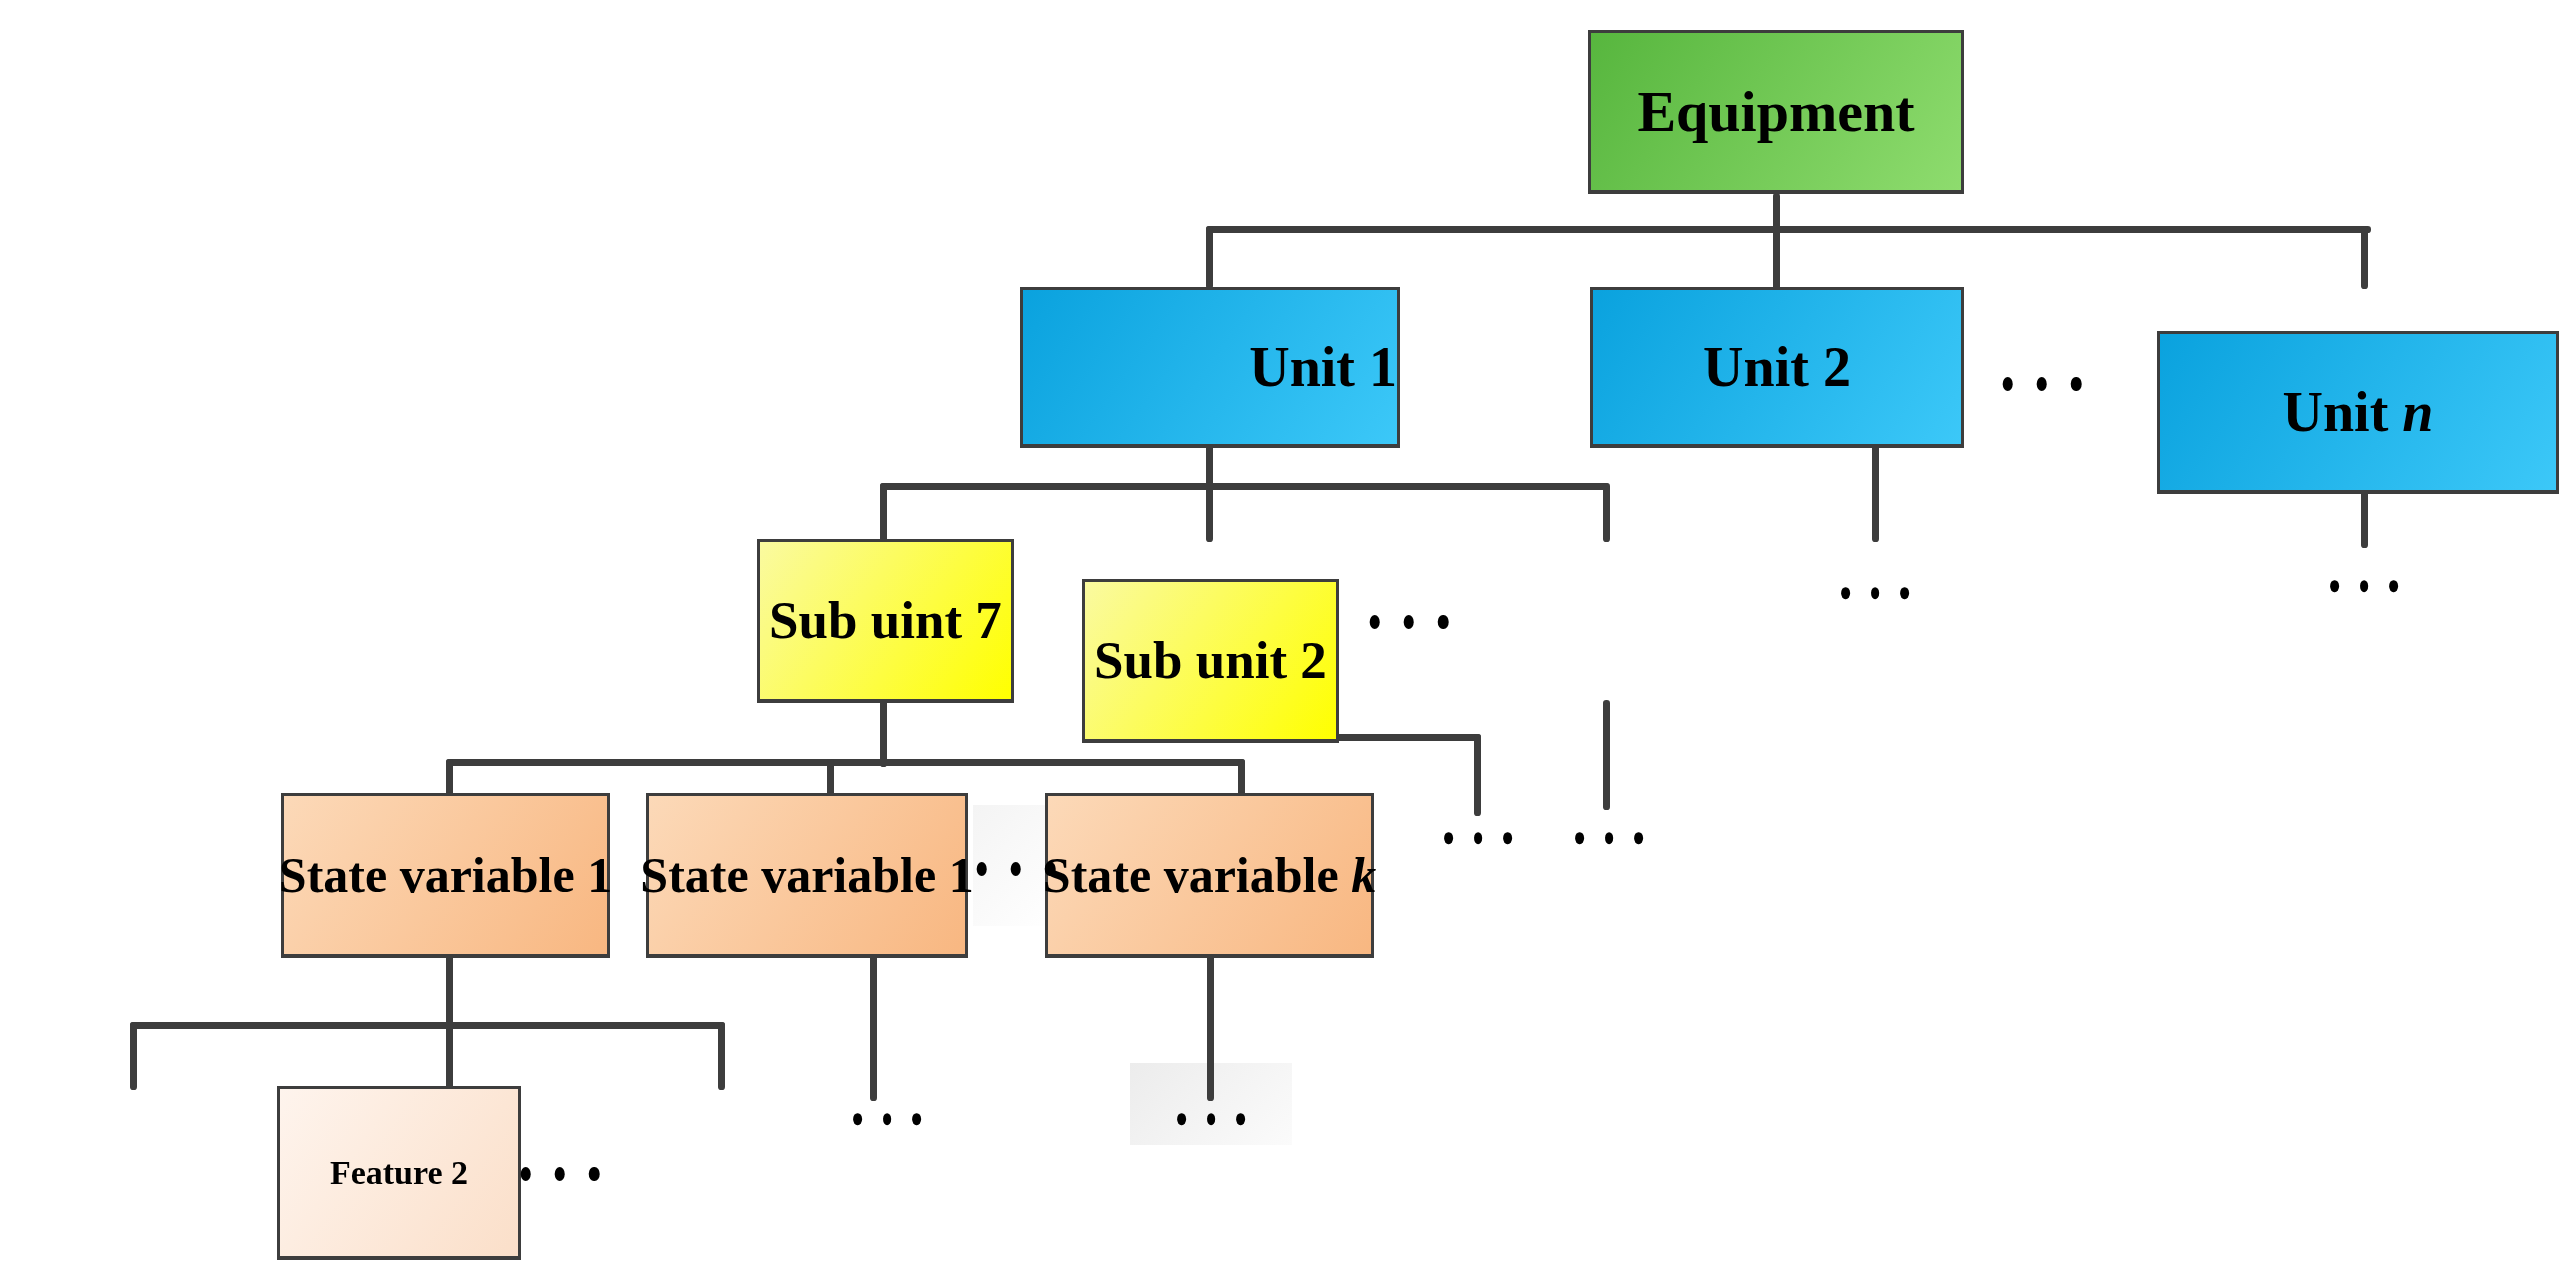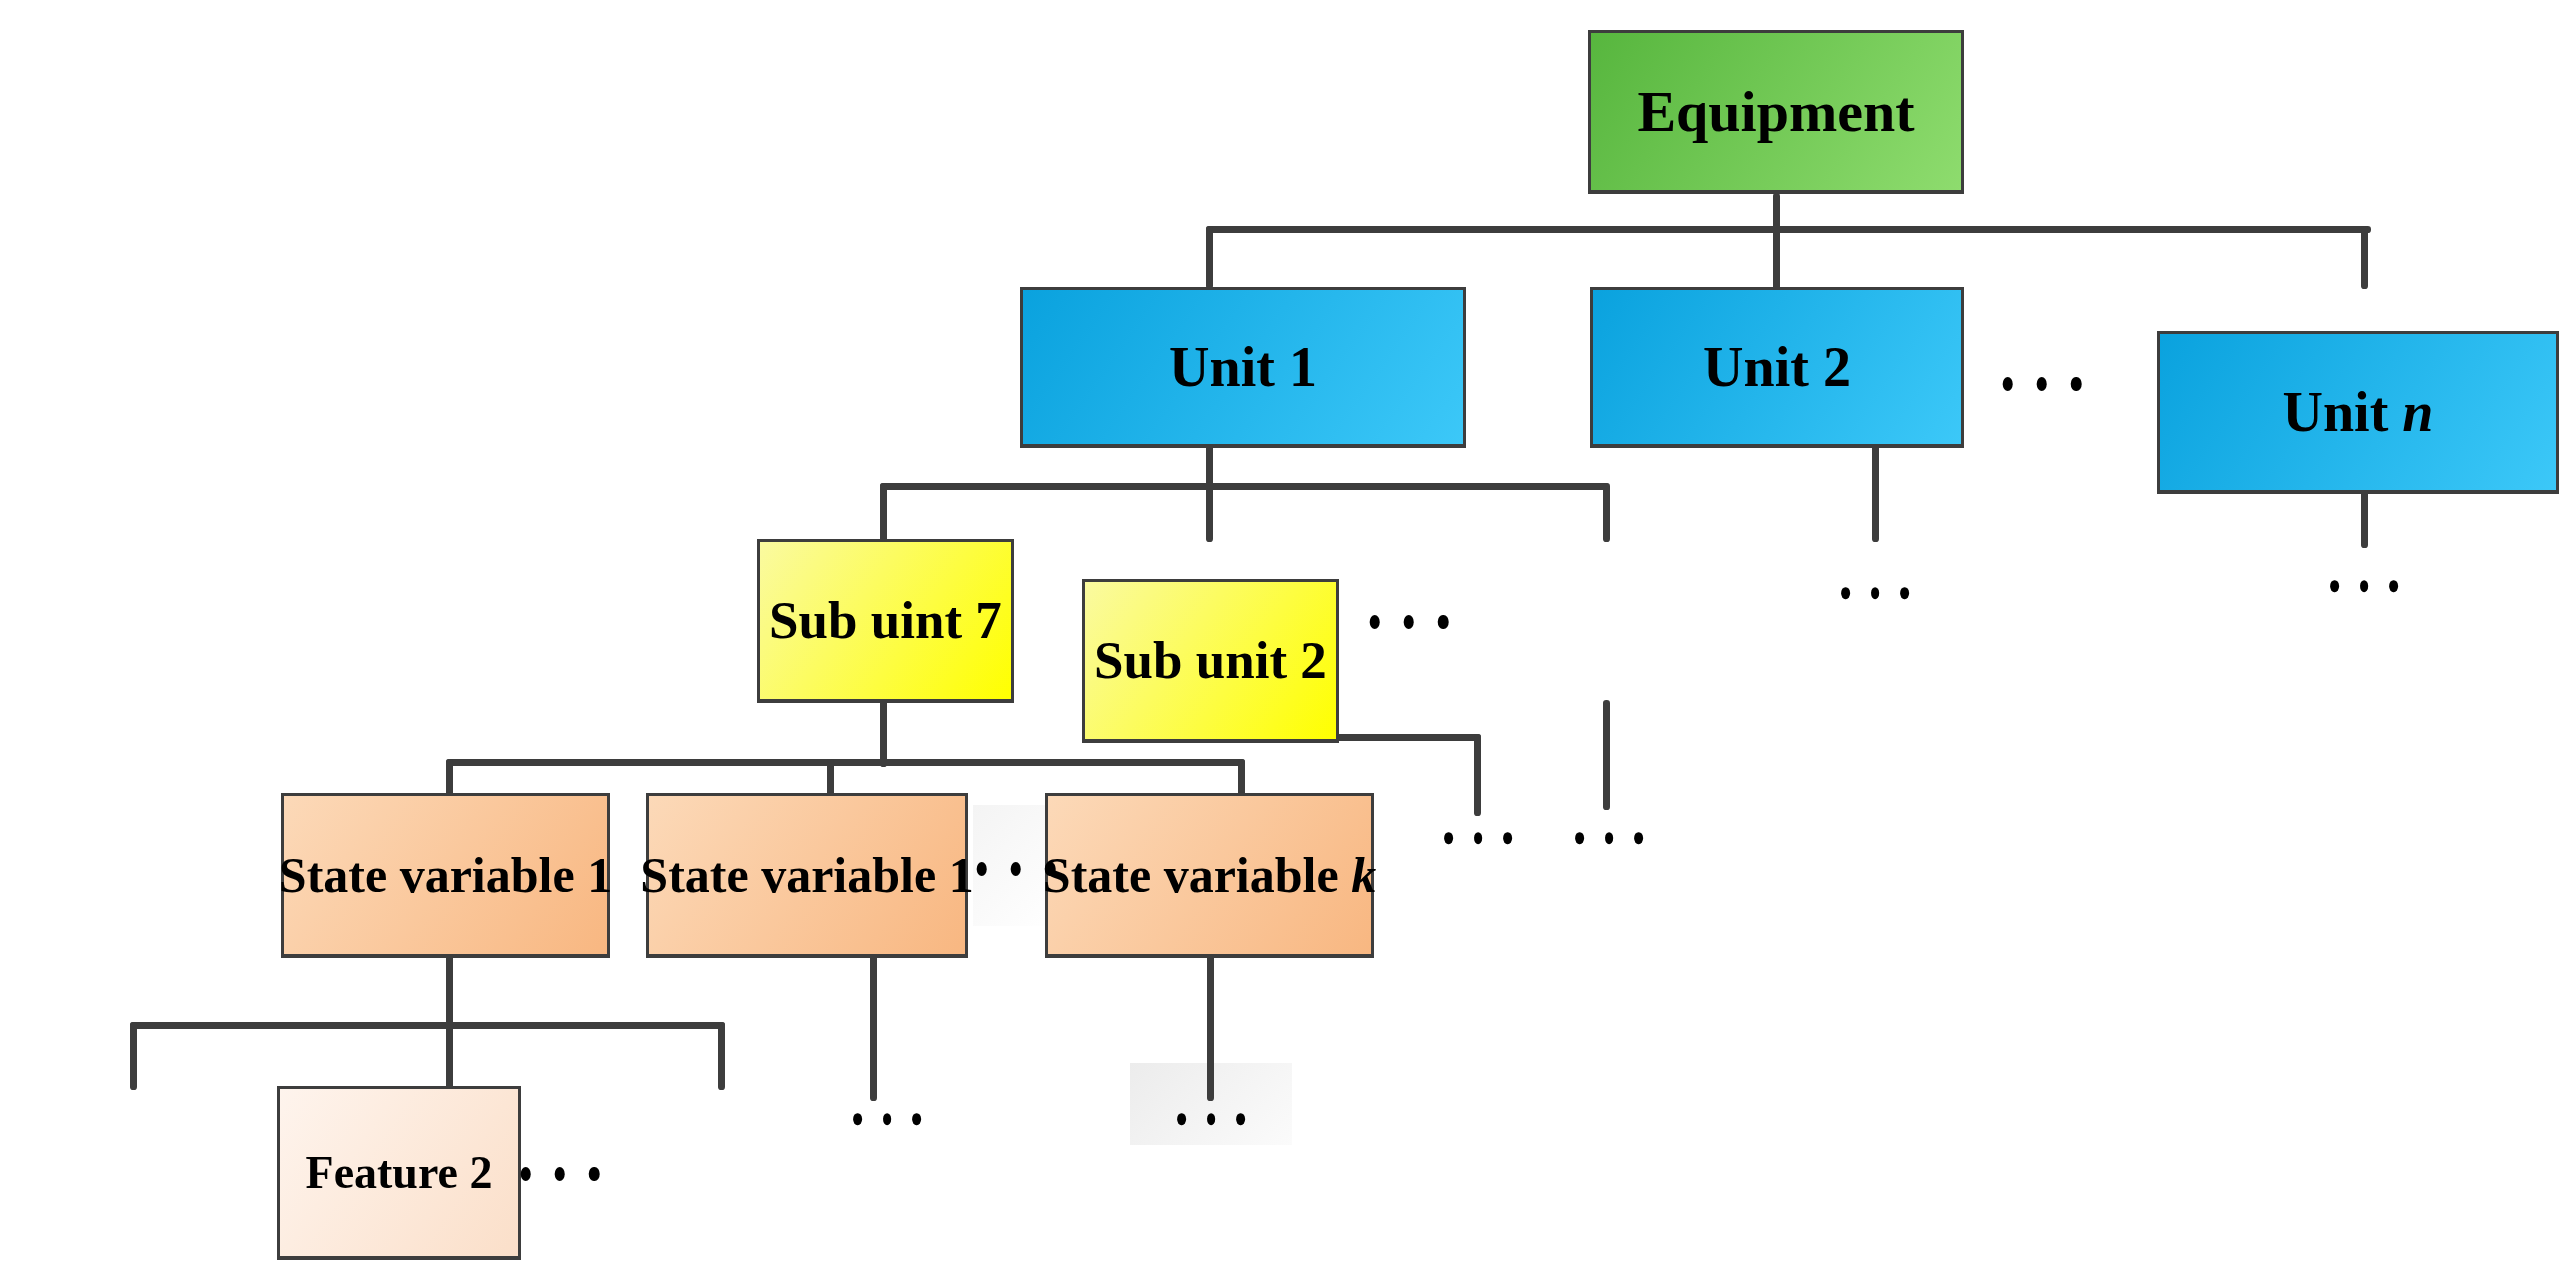--- a/index.html
+++ b/index.html
@@ -77,21 +77,21 @@
       <div class="seg" style="left: 130px; top: 1006px; width: 595px; height: 7px; background: rgb(61, 61, 61);"></div>
       <div class="seg" style="left: 130px; top: 1006px; width: 7px; height: 68px; background: rgb(61, 61, 61);"></div>
       <div class="seg" style="left: 718px; top: 1006px; width: 7px; height: 68px; background: rgb(61, 61, 61);"></div>
       <div class="seg" style="left: 870px; top: 939px; width: 7px; height: 146px; background: rgb(61, 61, 61);"></div>
       <div class="seg" style="left: 1207px; top: 939px; width: 7px; height: 146px; background: rgb(61, 61, 61);"></div>
     </div>
   <div class="layer" id="nodes-layer">
       <div class="node level-equipment" style="left: 1588px; top: 14px; width: 376px; height: 164px; background: linear-gradient(125deg, rgb(87, 182, 62), rgb(142, 220, 110)); border-color: rgb(61, 61, 61); font-size: 58px; color: rgb(0, 0, 0);">
         <span class="lbl"><span>Equipment</span></span>
       </div>
-      <div class="node level-unit" style="left: 1020px; top: 271px; width: 446px; height: 161px; background: linear-gradient(125deg, rgb(10, 162, 222), rgb(60, 200, 248)); border-color: rgb(61, 61, 61); font-size: 56px; color: rgb(0, 0, 0);">
+      <div class="node level-unit" style="left: 1020px; top: 271px; width: 380px; height: 161px; background: linear-gradient(125deg, rgb(10, 162, 222), rgb(60, 200, 248)); border-color: rgb(61, 61, 61); font-size: 56px; color: rgb(0, 0, 0); justify-content: flex-end;">
         <span class="lbl"><span>Unit 1</span></span>
       </div>
       <div class="node level-unit" style="left: 1590px; top: 271px; width: 374px; height: 161px; background: linear-gradient(125deg, rgb(10, 162, 222), rgb(60, 200, 248)); border-color: rgb(61, 61, 61); font-size: 56px; color: rgb(0, 0, 0);">
         <span class="lbl"><span>Unit 2</span></span>
       </div>
       <div class="node level-unit" style="left: 2157px; top: 271px; width: 402px; height: 163px; background: linear-gradient(125deg, rgb(10, 162, 222), rgb(60, 200, 248)); border-color: rgb(61, 61, 61); font-size: 56px; color: rgb(0, 0, 0); margin-top: 44px;">
         <span class="lbl"><span>Unit </span><i>n</i></span>
       </div>
       <div class="node level-subunit" style="left: 757px; top: 523px; width: 257px; height: 164px; background: linear-gradient(125deg, rgb(250, 250, 160), rgb(255, 255, 0)); border-color: rgb(61, 61, 61); font-size: 53px; color: rgb(0, 0, 0);">
         <span class="lbl"><span>Sub uint 7</span></span>
@@ -101,21 +101,21 @@
       </div>
       <div class="node level-statevar" style="left: 281px; top: 777px; width: 329px; height: 165px; background: linear-gradient(125deg, rgb(252, 217, 184), rgb(248, 183, 129)); border-color: rgb(61, 61, 61); font-size: 50px; color: rgb(0, 0, 0);">
         <span class="lbl"><span>State variable 1</span></span>
       </div>
       <div class="node level-statevar" style="left: 646px; top: 777px; width: 322px; height: 165px; background: linear-gradient(125deg, rgb(252, 217, 184), rgb(248, 183, 129)); border-color: rgb(61, 61, 61); font-size: 50px; color: rgb(0, 0, 0);">
         <span class="lbl"><span>State variable 1</span></span>
       </div>
       <div class="node level-statevar" style="left: 1045px; top: 777px; width: 329px; height: 165px; background: linear-gradient(125deg, rgb(252, 217, 184), rgb(248, 183, 129)); border-color: rgb(61, 61, 61); font-size: 50px; color: rgb(0, 0, 0);">
         <span class="lbl"><span>State variable </span><i>k</i></span>
       </div>
-      <div class="node level-feature" style="left: 277px; top: 1070px; width: 244px; height: 174px; background: linear-gradient(125deg, rgb(254, 244, 237), rgb(251, 223, 201)); border-color: rgb(61, 61, 61); font-size: 46px; color: rgb(0, 0, 0);">
+      <div class="node level-feature" style="left: 277px; top: 1070px; width: 244px; height: 174px; background: linear-gradient(125deg, rgb(254, 244, 237), rgb(251, 223, 201)); border-color: rgb(61, 61, 61); font-size: 34px; color: rgb(0, 0, 0);">
         <span class="lbl"><span>Feature 2</span></span>
       </div>
     </div>
   <div class="layer" id="dots-layer">
       <div class="dots" style="left: 2042px; top: 368px;">
         <div class="dot" style="width: 10.2px; height: 14px; margin-right: 24px;"></div>
         <div class="dot" style="width: 10.2px; height: 14px; margin-right: 24px;"></div>
         <div class="dot" style="width: 10.2px; height: 14px;"></div>
       </div>
       <div class="dots" style="left: 1409px; top: 606px;">

